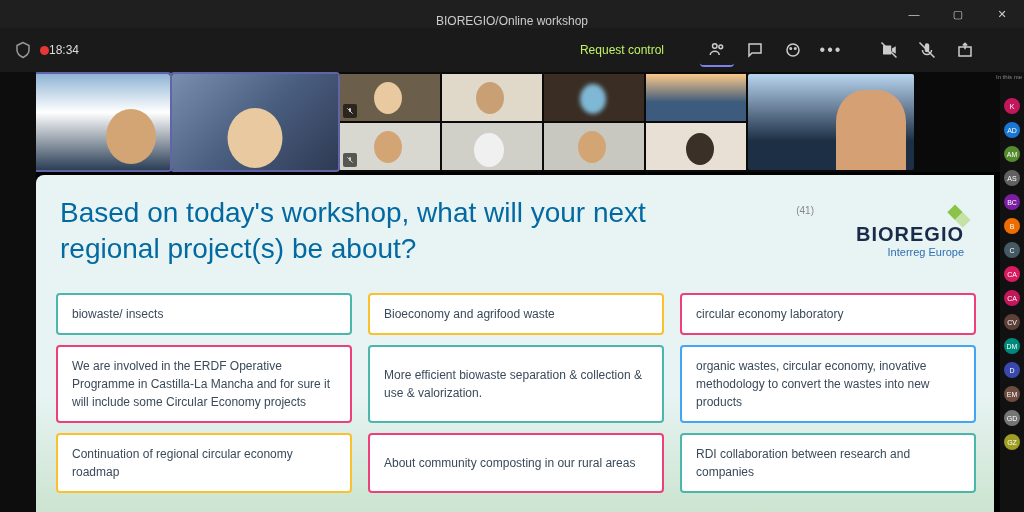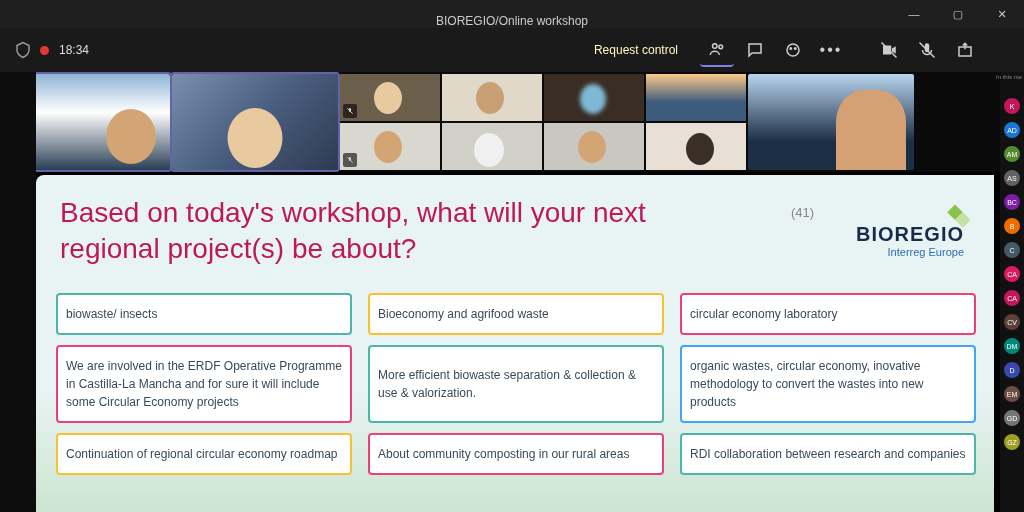--- a/index.html
+++ b/index.html
@@ -2,50 +2,50 @@
 <html><head>
 <meta charset="utf-8">
 <style>
 *{margin:0;padding:0;box-sizing:border-box}
 html,body{width:1024px;height:512px;overflow:hidden;font-family:'Segoe UI',Arial,sans-serif;background:#000}
 .titlebar{height:28px;background:#1f1f1f;display:flex;align-items:flex-end;justify-content:center;position:relative;color:#ccc;font-size:12px}
 .winctrls{position:absolute;right:0;top:0;height:28px;display:flex}
 .winbtn{width:44px;height:28px;display:flex;align-items:center;justify-content:center;color:#ccc;font-size:11px}
 .toolbar{height:44px;background:#1a1a1a;display:flex;align-items:center;padding:0 14px;color:#ccc}
 .tbrec{width:9px;height:9px;border-radius:50%;background:#e63737;margin-left:8px}
-.tbtime{margin-left:10px;font-size:12px;color:#ddd}
+.tbtime{font-size:12px;color:#ddd}
 .tbcenter{flex:1;display:flex;justify-content:flex-end;align-items:center;gap:4px;margin-right:16px}
-.reqctl{color:#fef9c3;font-size:12px;margin-right:18px}
+.reqctl{color:#bef264;font-size:12px;margin-right:32px}
 .iconbtn{width:34px;height:34px;display:flex;align-items:center;justify-content:center;color:#ccc;border-radius:4px}
 .iconbtn.active{border-bottom:2px solid #7b83eb}
 .ico{width:18px;height:18px}
 .leave{background:#d74654;color:#fff;border:none;padding:7px 18px;border-radius:4px;font-size:13px;font-weight:600;display:flex;align-items:center;gap:6px}
 .grid{height:100px;background:#0a0a0a;display:flex;gap:2px;padding:2px 2px 2px 4px}
 .tile{position:relative;background:#333;border-radius:2px}
 .tile.sel{outline:2px solid #6264a7}
 .t0{width:166px;background:linear-gradient(180deg,#8fb4d4 0%,#fff 40%,#2a3e55 100%)}
 .t1{width:166px;background:linear-gradient(135deg,#7a8fb0 0%,#4a5e80 50%,#2e3a52 100%)}
 .tcol{width:100px;display:flex;flex-direction:column;gap:2px}
 .st{flex:1;background:#4a4a4a;position:relative}
 .tN{flex:1;background:linear-gradient(180deg,#fbc989 0%,#3d5b7c 60%)}
 .tP{width:166px;background:linear-gradient(180deg,#b9d4ef 0%,#1c2f45 70%)}
 .sidepanel{position:absolute;right:0;top:72px;width:24px;height:440px;background:#111;display:flex;flex-direction:column;gap:6px;padding-top:20px;align-items:center}
 .pdot{width:16px;height:16px;border-radius:50%;font-size:7px;color:#fff;display:flex;align-items:center;justify-content:center}
 .content{position:absolute;left:36px;top:175px;width:958px;height:337px;background:#e8f4f4;border-top-left-radius:8px;overflow:hidden}
 .bg-illus{position:absolute;bottom:0;left:0;right:0;height:120px;background:linear-gradient(0deg,rgba(120,180,100,0.25),transparent)}
-.heading{position:absolute;left:24px;top:20px;width:680px;font-size:28px;font-weight:500;color:#be185d;line-height:1.3}
-.count{position:absolute;right:180px;top:30px;color:#888;font-size:13px}
+.heading{position:absolute;left:24px;top:20px;width:680px;font-size:28px;font-weight:500;color:#0369a1;line-height:1.3}
+.count{position:absolute;right:180px;top:30px;color:#888;font-size:10px}
 .brand{position:absolute;right:30px;top:48px;text-align:right}
 .brandname{font-size:20px;font-weight:600;color:#1a2b4a;letter-spacing:1px}
 .brandsub{font-size:11px;color:#2e6db4}
 .brandlogo{position:absolute;top:-14px;right:-2px;width:22px;height:22px;transform:rotate(45deg)}
 .brandlogo::before{content:"";position:absolute;width:11px;height:11px;background:#8bc34a;top:0;left:0}
 .brandlogo::after{content:"";position:absolute;width:11px;height:11px;background:#c5e1a5;top:0;left:11px}
 .cards{position:absolute;left:20px;top:118px;width:920px;display:grid;grid-template-columns:repeat(3,1fr);gap:10px 16px}
-.card{background:#fff;border:2px solid;border-radius:4px;padding:10px 8px;font-size:12px;color:#3a4a5a;line-height:1.5;min-height:38px;display:flex;align-items:center}
+.card{background:#fff;border:2px solid;border-radius:4px;padding:10px 14px;font-size:12px;color:#3a4a5a;line-height:1.5;min-height:38px;display:flex;align-items:center}
 .c-teal{border-color:#4db6ac}
 .c-yellow{border-color:#fbc02d}
 .c-pink{border-color:#ec407a}
 .c-blue{border-color:#42a5f5}
 .leftedge{position:absolute;left:0;top:72px;width:36px;height:440px;background:#0d0d0d}
 .face{position:absolute;border-radius:50%}
 .mute{position:absolute;bottom:3px;left:3px;width:14px;height:14px;background:rgba(0,0,0,0.6);border-radius:2px;display:flex;align-items:center;justify-content:center;color:#ccc;font-size:8px}
 </style>
 </head>
 <body>

